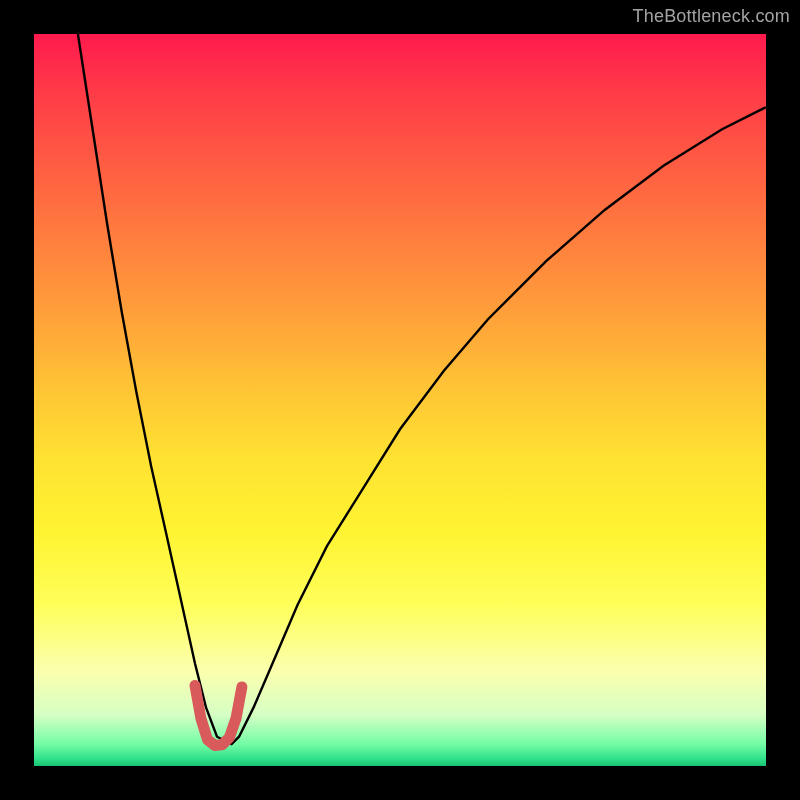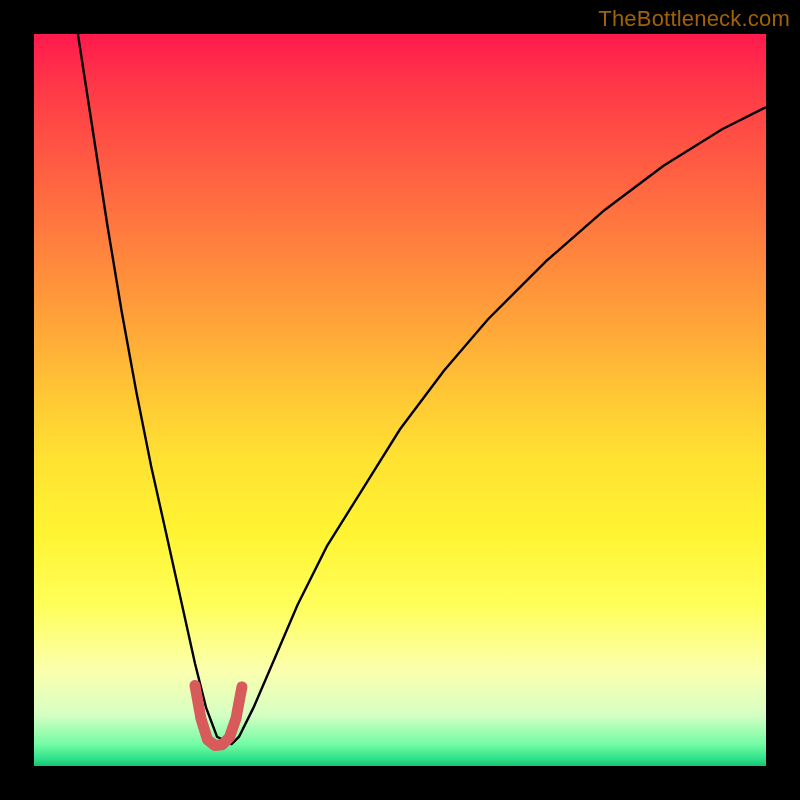--- a/index.html
+++ b/index.html
@@ -48,22 +48,22 @@
       #d6ffc4 93%,
       #74fca5 97%,
       #30e18b 99%,
       #16c271 100%
     );
   }
   .watermark {
     position: absolute;
     top: 6px;
     right: 10px;
-    color: #a16207;
-    font-size: 22px;
+    color: #a3a3a3;
+    font-size: 18px;
     font-weight: 500;
     letter-spacing: 0.2px;
     text-align: right;
   }
   .curve {
     position: absolute;
     left: 0;
     top: 0;
     width: 732px;
     height: 732px;

